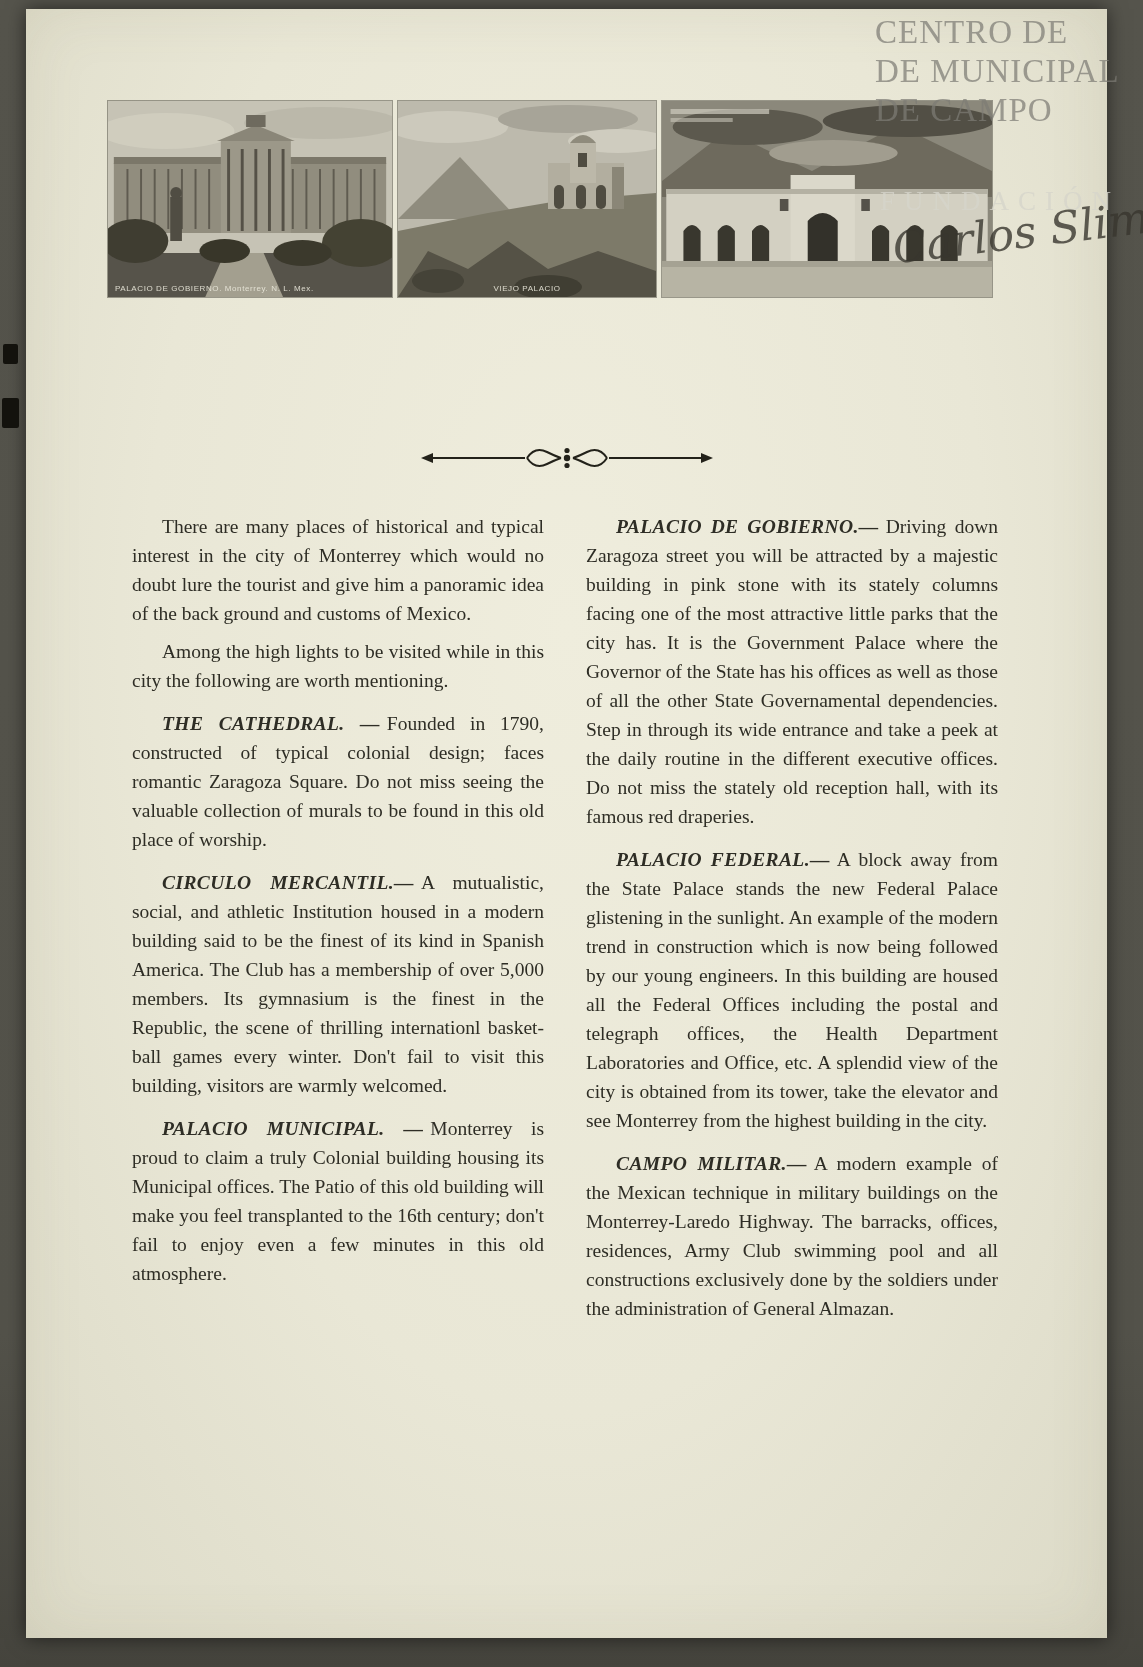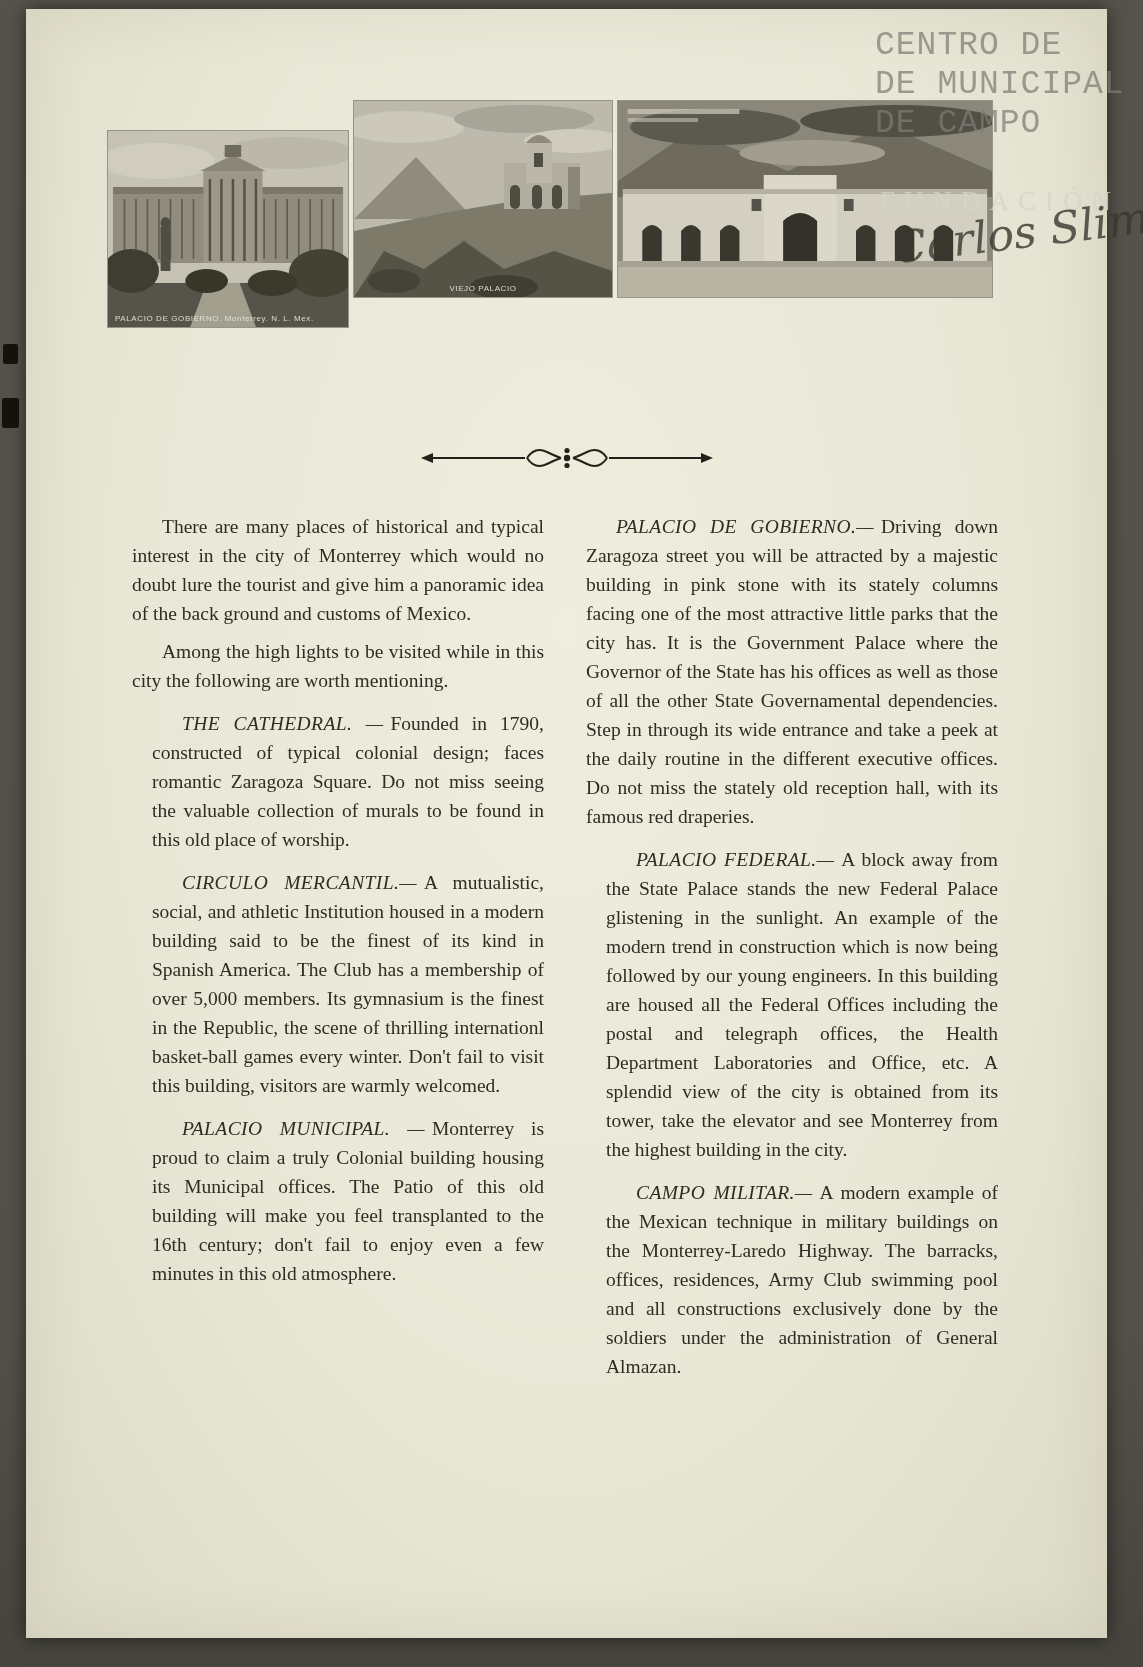--- a/index.html
+++ b/index.html
@@ -23,21 +23,21 @@
   .mark-b{left:2px;top:398px;width:17px;height:30px;border-radius:2px;}
 
   
   .photos{
     position:absolute;left:82px;top:92px;width:884px;height:196px;
     display:flex;gap:6px;
   }
   .photo{position:relative;margin:0;height:196px;overflow:hidden;
     box-shadow:0 0 0 1px rgba(70,68,58,.5);}
   .photo svg{display:block;width:100%;height:100%;}
-  .p1{width:240px;margin-top:30px;}
+  .p1{width:284px;}
   .p2{width:258px;text-align:center;}
   .p3{width:308px;flex:1;}
   .cap{
     position:absolute;bottom:4px;left:7px;
     color:#e9e7da;font-size:8px;letter-spacing:.6px;
     font-family:"Liberation Sans", sans-serif;opacity:.9;white-space:nowrap;
   }
   .cap-center{left:50%;transform:translateX(-50%);}
 
   
@@ -58,28 +58,28 @@
     position:absolute;left:106px;top:503px;width:882px;
     display:flex;gap:42px;
   }
   .col{width:412px;}
   .para{
     margin:0 0 9px 0;
     font-size:19.5px;line-height:29px;
     color:#2e2d25;
     text-align:justify;text-indent:30px;
   }
-  .section{margin-top:14px;margin-bottom:12px;margin-left:20px;}
-  .h{font-style:italic;letter-spacing:.4px;margin-right:7px;}
+  .section{margin-top:14px;margin-bottom:12px;}
+  .h{font-style:italic;letter-spacing:.4px;margin-right:7px;font-weight:bold;}
   .h:empty{display:none;margin:0;}
 
   
   .watermark{
-    position:absolute;left:849px;top:17px;z-index:5;
-    font-family:Liberation Mono, monospace;
+    position:absolute;left:849px;top:4px;z-index:5;
+    font-family:Liberation Serif, serif;
     font-size:33px;line-height:39px;letter-spacing:1px;
     color:rgba(125,124,116,.72);
     white-space:nowrap;
   }
   .foundation{
     position:absolute;left:854px;top:170px;z-index:6;
     font-family:"Liberation Serif", serif;
     font-size:27px;letter-spacing:9px;
     color:rgba(214,212,202,.8);
     white-space:nowrap;

